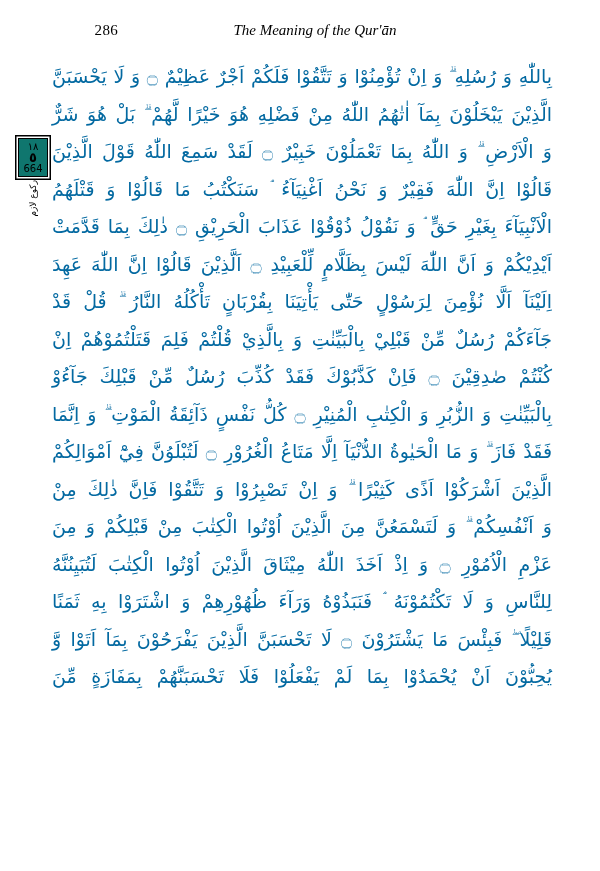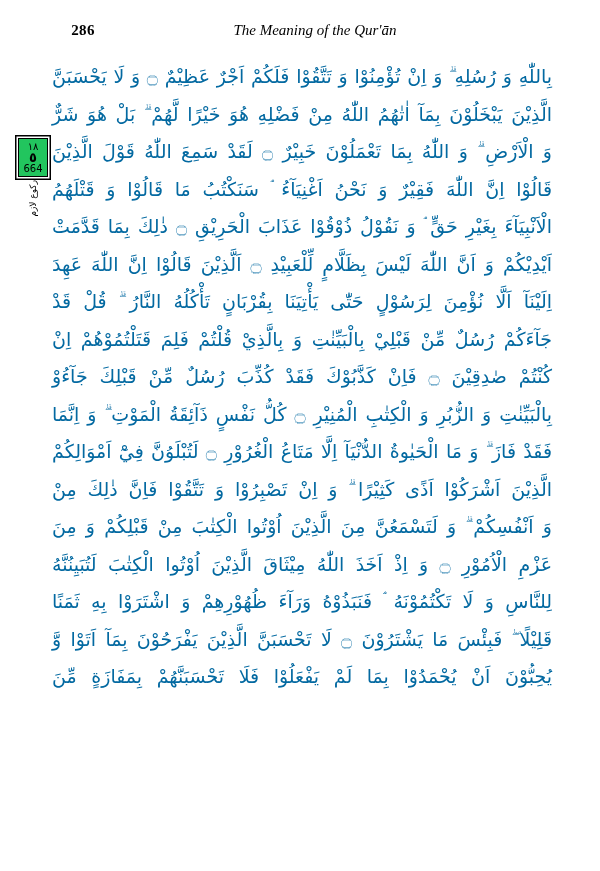--- a/index.html
+++ b/index.html
@@ -21,24 +21,24 @@
     top: 22px;
     left: 48px;
     right: 48px;
     height: 24px;
     display: flex;
     align-items: baseline;
   }
   .page-number {
     font-family: "Liberation Serif", serif;
     font-size: 15px;
-    font-weight: bold;
+    font-weight: normal;
     color: #000000;
     width: 70px;
-    text-align: center;
+    text-align: right;
     letter-spacing: 0.3px;
   }
   .header-title {
     flex: 1;
     text-align: center;
     font-family: "Liberation Serif", serif;
     font-style: italic;
     font-size: 15px;
     color: #000000;
     padding-right: 40px;
@@ -80,21 +80,21 @@
     width: 34px;
     height: 78px;
     display: flex;
     flex-direction: column;
     align-items: center;
   }
   .ruku-box {
     width: 30px;
     height: 58px;
     border: 1.5px solid #000;
-    background: #22c55e;
+    background: #0f766e;
     position: relative;
     box-shadow: 0 0 0 1.5px #ffffff, 0 0 0 3px #000;
     display: flex;
     flex-direction: column;
     align-items: center;
     justify-content: space-between;
     padding: 2px 0;
     box-sizing: border-box;
   }
   .ruku-top, .ruku-mid, .ruku-bot {

